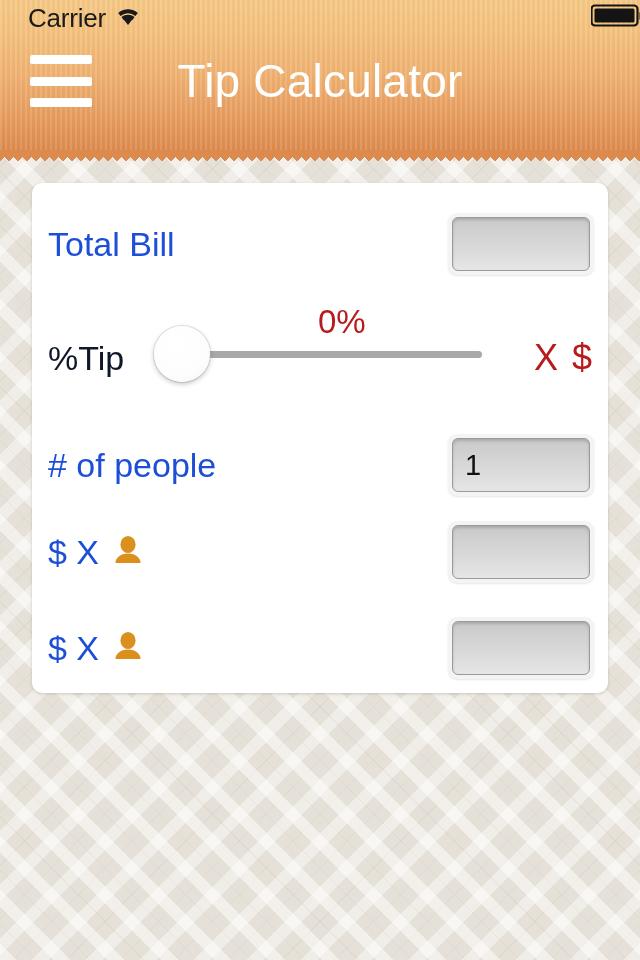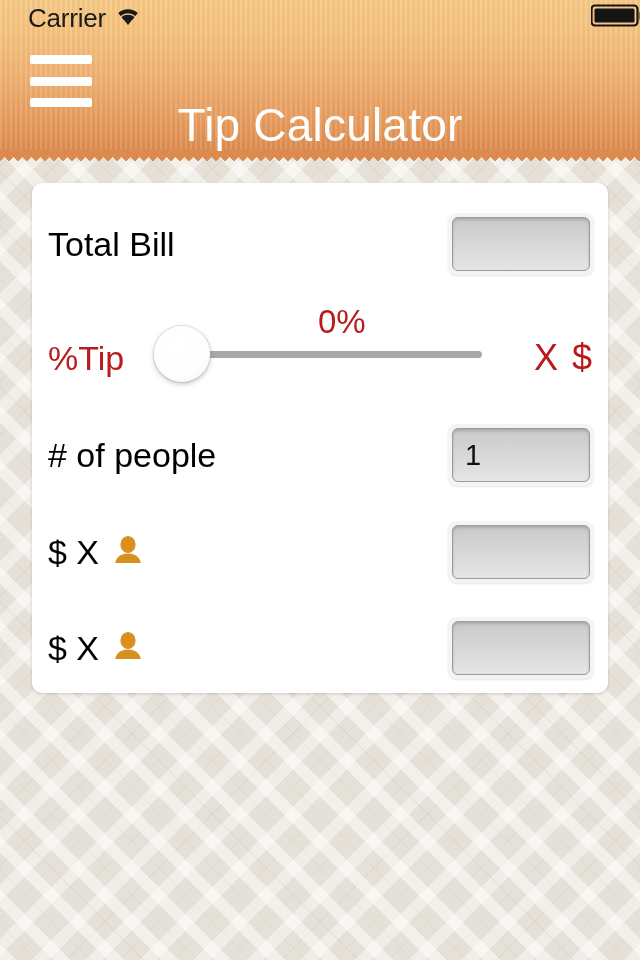--- a/index.html
+++ b/index.html
@@ -147,21 +147,20 @@
     position: absolute;
     left: 0;
     top: 52px;
     width: 640px;
     text-align: center;
     font-size: 46px;
     font-weight: 300;
     color: #ffffff;
     letter-spacing: 0.2px;
     line-height: 58px;
-    margin-top: 44px;
   }
 
   
   .card {
     position: absolute;
     left: 32px;
     top: 183px;
     width: 576px;
     height: 510px;
     background: #ffffff;
@@ -178,26 +177,26 @@
   }
   .row-label {
     position: absolute;
     left: 16px;
     display: flex;
     align-items: center;
     white-space: nowrap;
   }
 
   .label-amber {
-    color: #000000;
+    color: #1d4ed8;
     font-size: 34px;
     font-weight: 400;
   }
   .label-red {
-    color: #b91c1c;
+    color: #0f172a;
     font-size: 34px;
   }
 
   
   .field {
     position: absolute;
     right: 14px;
     width: 146px;
     height: 62px;
     box-sizing: border-box;
@@ -331,21 +330,21 @@
       <div class="slider-percent">0%</div>
 
       <div class="slider-wrap">
         <div class="slider-track"></div>
         <div class="slider-thumb"></div>
       </div>
 
       <div class="slider-right-label" style="top:34px;">X $</div>
     </div>
 
-    <div class="row" style="top:236px; height:72px;">
+    <div class="row" style="top:246px; height:72px;">
       <div class="row-label">
         <span class="label-amber"># of people</span>
       </div>
       <div class="field" style="top:5px;">
         <div class="field-inner" placeholder="">1</div>
       </div>
     </div>
 
     <div class="row" style="top:333px; height:72px;">
       <div class="row-label">

